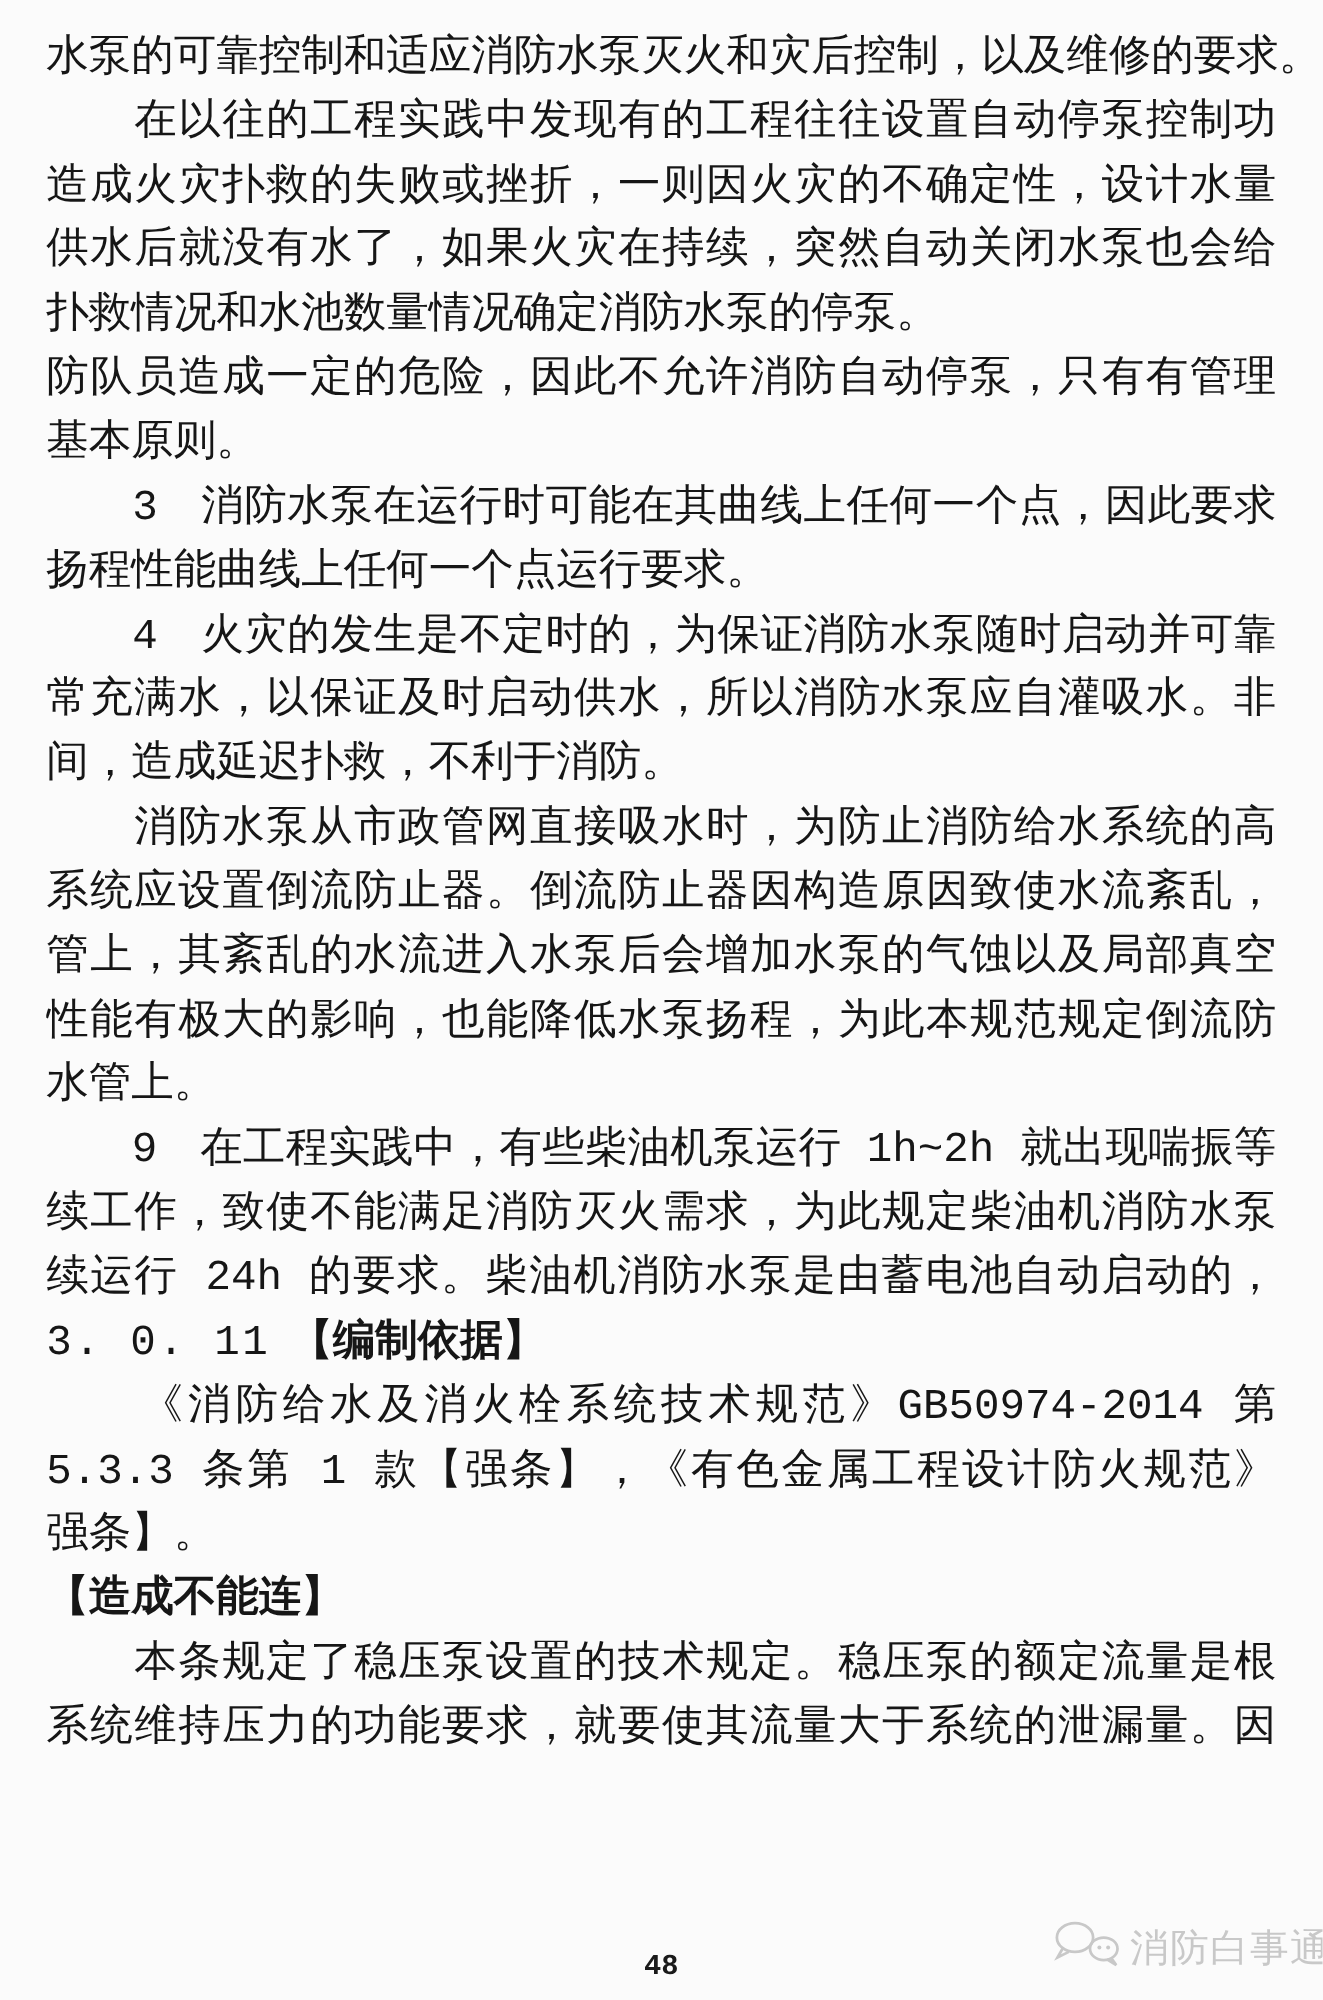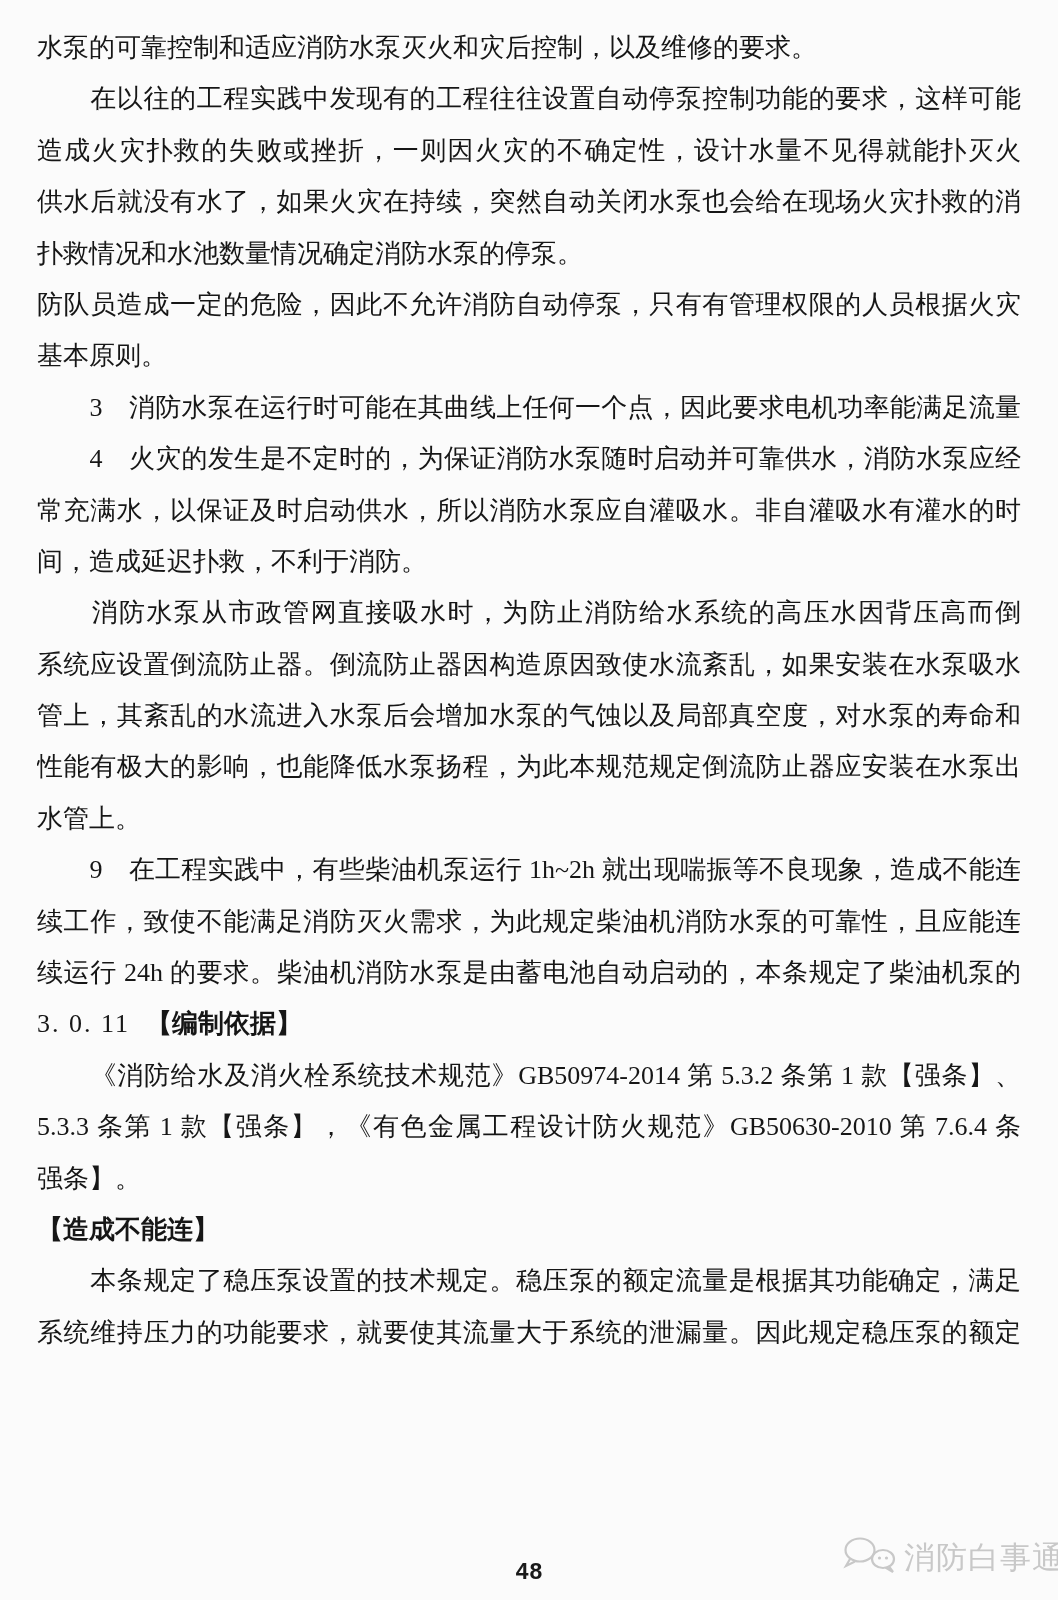--- a/index.html
+++ b/index.html
@@ -15,23 +15,24 @@
     position: absolute;
     left: 0; top: 0;
     width: 1058px;
     padding: 22px 37px 0 37px;
     box-sizing: border-box;
     z-index: 2;
   }
   .ln {
     height: 51.4px;
     line-height: 51.4px;
-    font-size: 26px;
+    font-size: 34px;
     white-space: nowrap;
     letter-spacing: 0;
+    font-family: Liberation Mono, monospace;
   }
   .ln.j {
     white-space: normal;
     text-align: justify;
     text-align-last: justify;
     text-justify: inter-character;
     overflow: hidden;
   }
   .ln.l { text-align: left; }
   .hbold { font-weight: bold; }
@@ -70,20 +71,21 @@
 
 <div class="doc">
   <div class="ln l">水泵的可靠控制和适应消防水泵灭火和灾后控制，以及维修的要求。</div>
   <div class="ln j">　　在以往的工程实践中发现有的工程往往设置自动停泵控制功能的要求，这样可能</div>
   <div class="ln j">造成火灾扑救的失败或挫折，一则因火灾的不确定性，设计水量不见得就能扑灭火灾，</div>
   <div class="ln j">供水后就没有水了，如果火灾在持续，突然自动关闭水泵也会给在现场火灾扑救的消</div>
   <div class="ln l">扑救情况和水池数量情况确定消防水泵的停泵。</div>
   <div class="ln j">防队员造成一定的危险，因此不允许消防自动停泵，只有有管理权限的人员根据火灾</div>
   <div class="ln l">基本原则。</div>
   <div class="ln j">　　3　消防水泵在运行时可能在其曲线上任何一个点，因此要求电机功率能满足流量</div>
+  <div class="ln l">扬程性能曲线上任何一个点运行要求。</div>
   <div class="ln j">　　4　火灾的发生是不定时的，为保证消防水泵随时启动并可靠供水，消防水泵应经</div>
   <div class="ln j">常充满水，以保证及时启动供水，所以消防水泵应自灌吸水。非自灌吸水有灌水的时</div>
   <div class="ln l">间，造成延迟扑救，不利于消防。</div>
   <div class="ln j">　　消防水泵从市政管网直接吸水时，为防止消防给水系统的高压水因背压高而倒灌，</div>
   <div class="ln j">系统应设置倒流防止器。倒流防止器因构造原因致使水流紊乱，如果安装在水泵吸水</div>
   <div class="ln j">管上，其紊乱的水流进入水泵后会增加水泵的气蚀以及局部真空度，对水泵的寿命和</div>
   <div class="ln j">性能有极大的影响，也能降低水泵扬程，为此本规范规定倒流防止器应安装在水泵出</div>
   <div class="ln l">水管上。</div>
   <div class="ln j">　　9　在工程实践中，有些柴油机泵运行 1h~2h 就出现喘振等不良现象，造成不能连</div>
   <div class="ln j">续工作，致使不能满足消防灭火需求，为此规定柴油机消防水泵的可靠性，且应能连</div>

